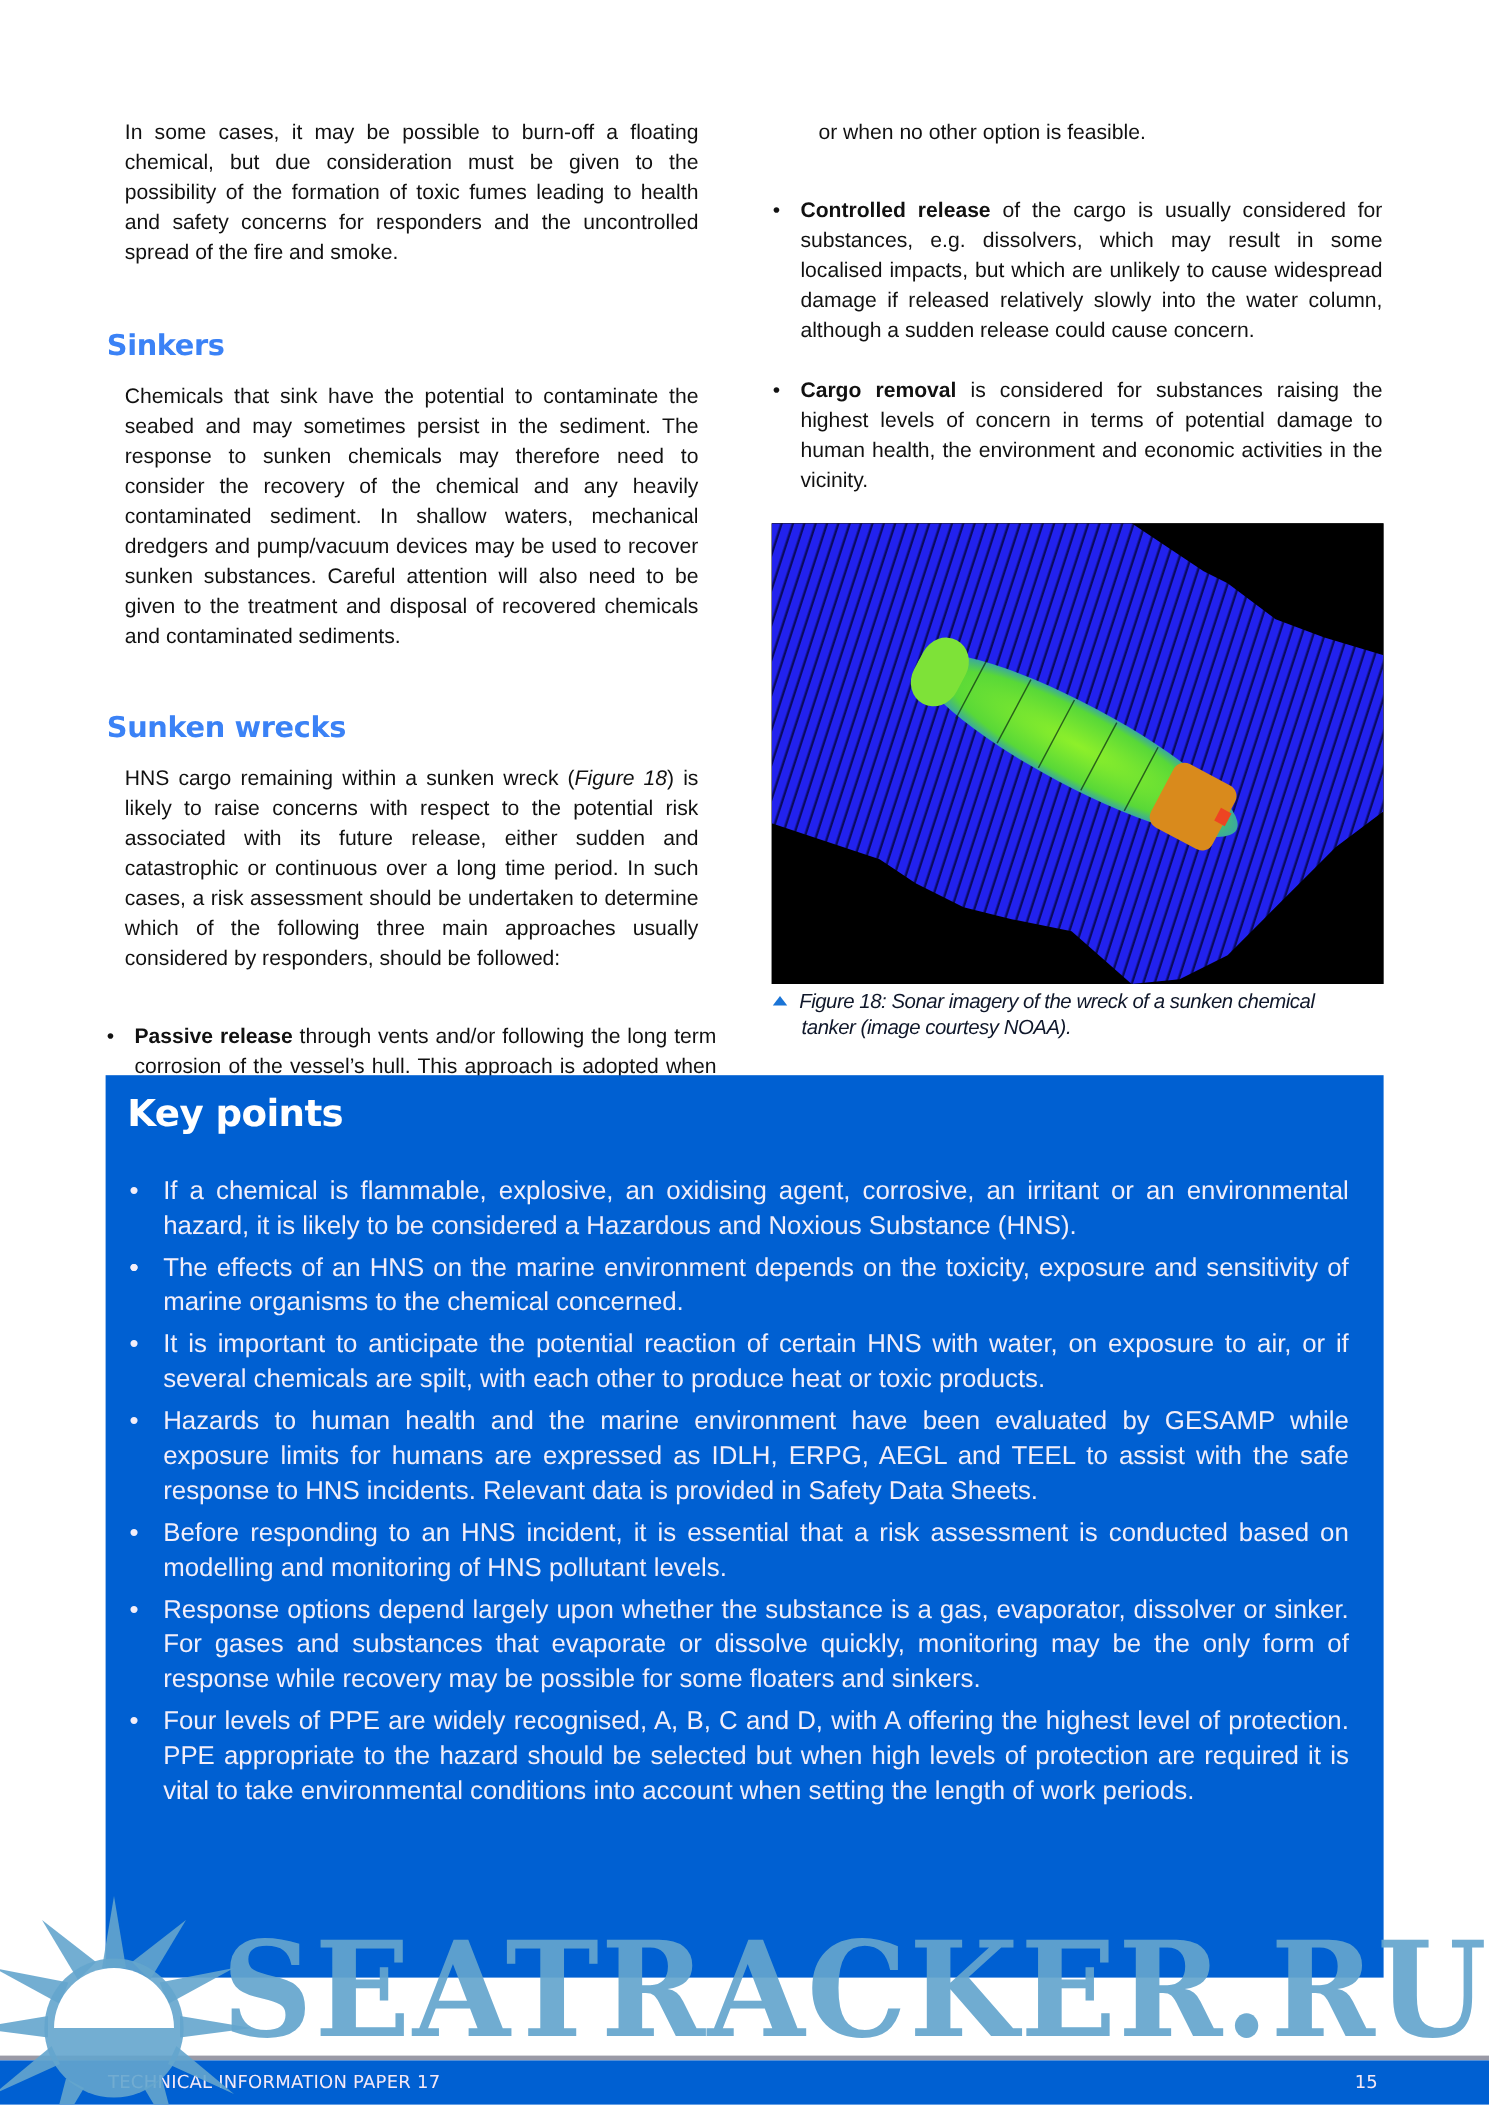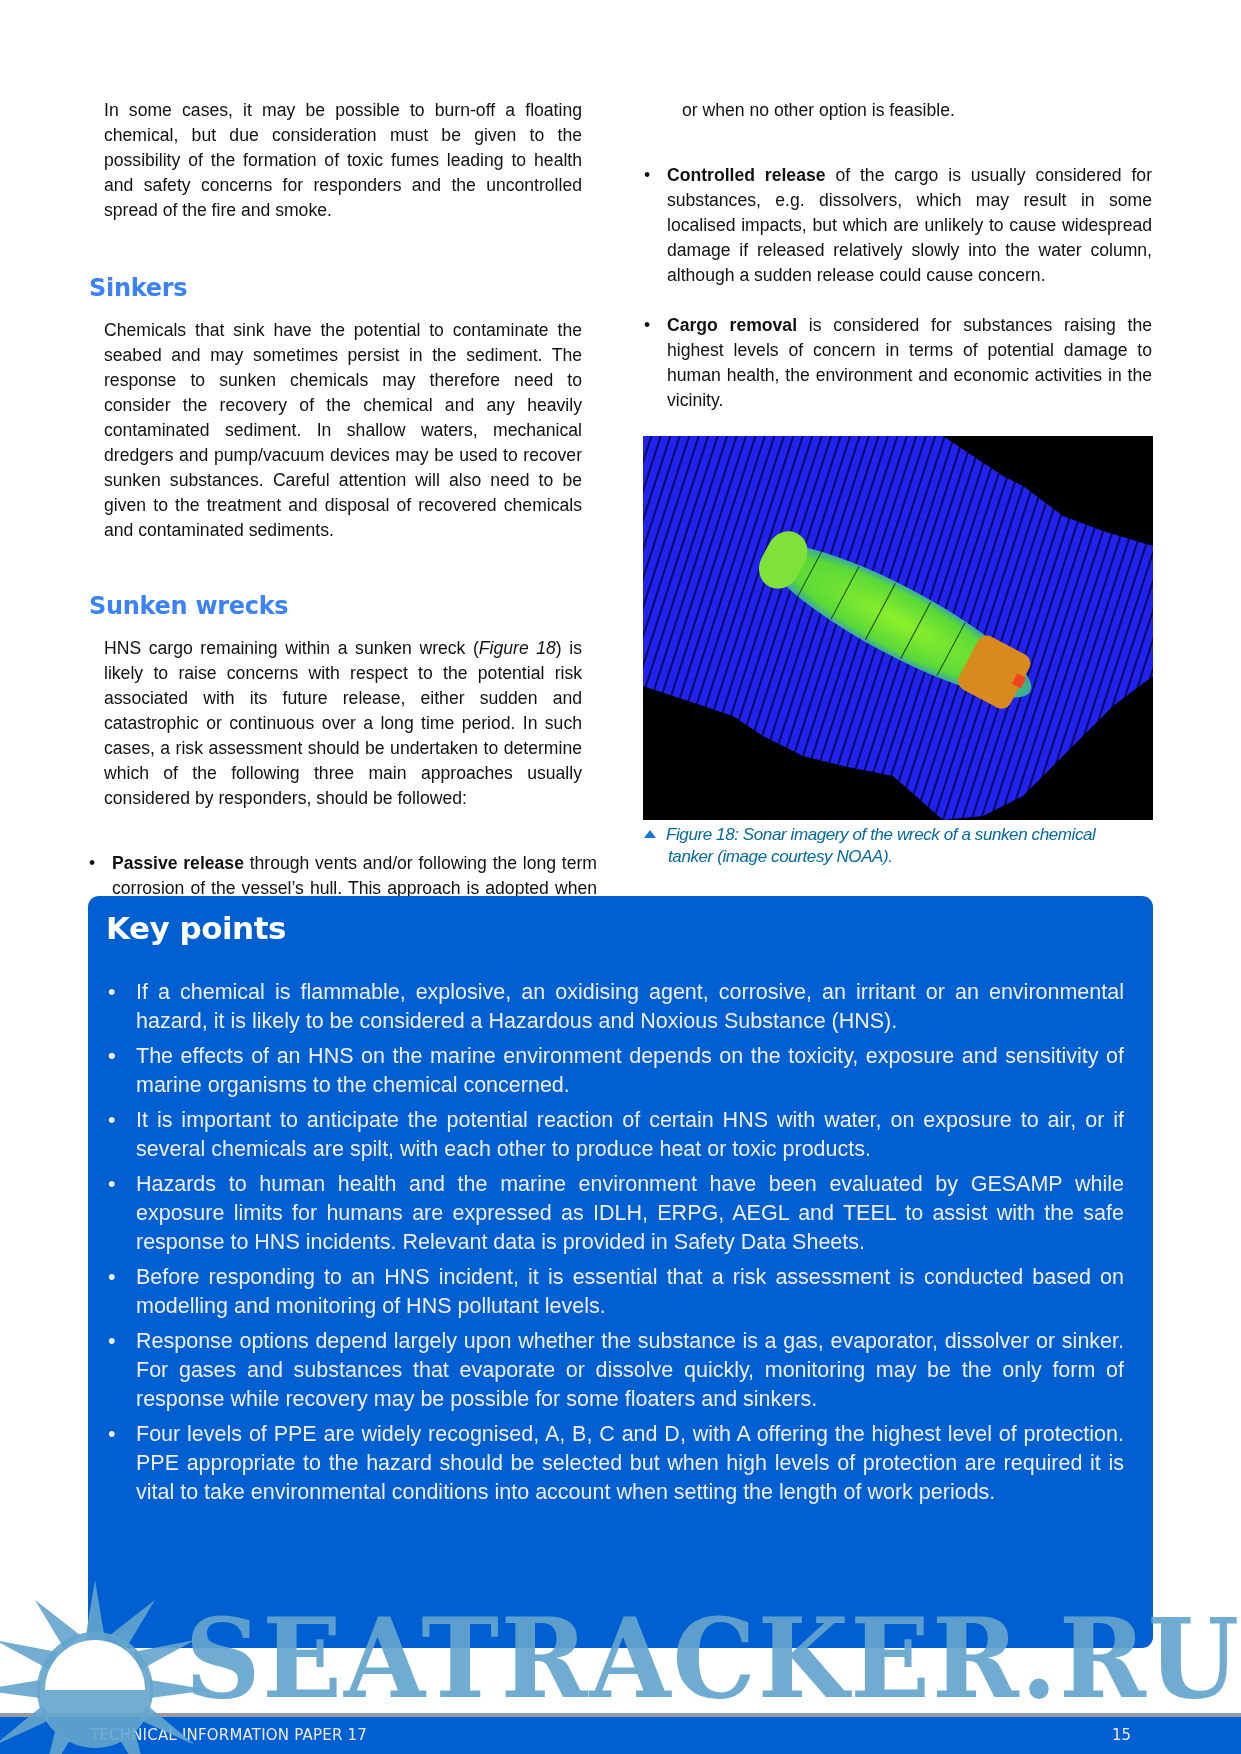--- a/index.html
+++ b/index.html
@@ -17,34 +17,34 @@
     color: #3b82f6; font-size: 24px; line-height: 30px; letter-spacing: -0.3px;
   }
   .bullet-list { list-style: none; margin: 0; padding: 0; }
   .bullet-item { position: relative; padding-left: 23px; text-align: justify; }
   .bullet-dot { position: absolute; left: 0; top: 0; }
   .bold { font-weight: bold; }
   .ital { font-style: italic; }
 
   .figure { position: absolute; left: 643px; top: 436px; width: 510px; height: 384px; background: #000; overflow: hidden; }
   .figure svg { display: block; }
-  .caption { position: absolute; left: 644px; top: 824px; width: 515px; color: #0369a1; font-style: italic; font-size: 17px; line-height: 22px; letter-spacing: -0.4px; }
+  .caption { position: absolute; left: 644px; top: 824px; width: 515px; color: #0f172a; font-style: italic; font-size: 17px; line-height: 22px; letter-spacing: -0.4px; }
   .caption .tri { display: inline-block; width: 0; height: 0; border-left: 6px solid transparent; border-right: 6px solid transparent; border-bottom: 8px solid #1a74d6; margin-right: 10px; vertical-align: 2px; }
   .caption .cap-line2 { padding-left: 24px; }
 
-  .keypoints { position: absolute; left: 88px; top: 896px; width: 1065px; height: 752px; background: #0060d2; color: #f2eefa; border-radius: 11px; }
+  .keypoints { position: absolute; left: 88px; top: 896px; width: 1065px; height: 752px; background: #0060d2; color: #f2eefa; }
   .kp-title { position: absolute; left: 18px; top: 14px; font-family: "DejaVu Sans", sans-serif; font-size: 31px; font-weight: bold; color: #ffffff; letter-spacing: -0.5px; }
   .kp-list { position: absolute; left: 18px; top: 82px; width: 1018px; list-style: none; margin: 0; padding: 0; font-size: 21.5px; line-height: 29px; }
   .kp-item { position: relative; padding-left: 30px; text-align: justify; margin-bottom: 6px; }
   .kp-item .bullet-dot { left: 2px; }
 
   .footer-rule { position: absolute; left: 0; top: 1713px; width: 1241px; height: 4px; background: #9a9aa6; }
   .footer-bar { position: absolute; left: 0; top: 1717px; width: 1241px; height: 37px; background: #0060d2; color: #f4e8f6; }
   .footer-title { position: absolute; left: 90px; top: 9px; font-family: "DejaVu Sans", sans-serif; font-size: 15px; letter-spacing: 0.2px; }
-  .footer-page { position: absolute; right: 110px; top: 9px; font-family: "DejaVu Sans", sans-serif; font-size: 15px; }
+  .footer-page { position: absolute; right: 93px; top: 9px; font-family: "DejaVu Sans", sans-serif; font-size: 15px; }
 
   .watermark { position: absolute; left: 0; top: 1570px; width: 1101px; height: 184px; pointer-events: none; }
   .wm-text { position: absolute; left: 185px; top: 34px; font-family: "DejaVu Serif", serif; font-weight: bold; font-size: 110px; letter-spacing: 2px; color: rgba(100,165,205,0.92); line-height: 110px; white-space: nowrap; transform: scaleX(0.95); transform-origin: left top; }
 </style>
 </head>
 <body>
 
 <div class="col col-left">
   <p class="para">In some cases, it may be possible to burn-off a floating chemical, but due consideration must be given to the possibility of the formation of toxic fumes leading to health and safety concerns for responders and the uncontrolled spread of the fire and smoke.</p>
   <div class="gap" style="height:35px"></div>

